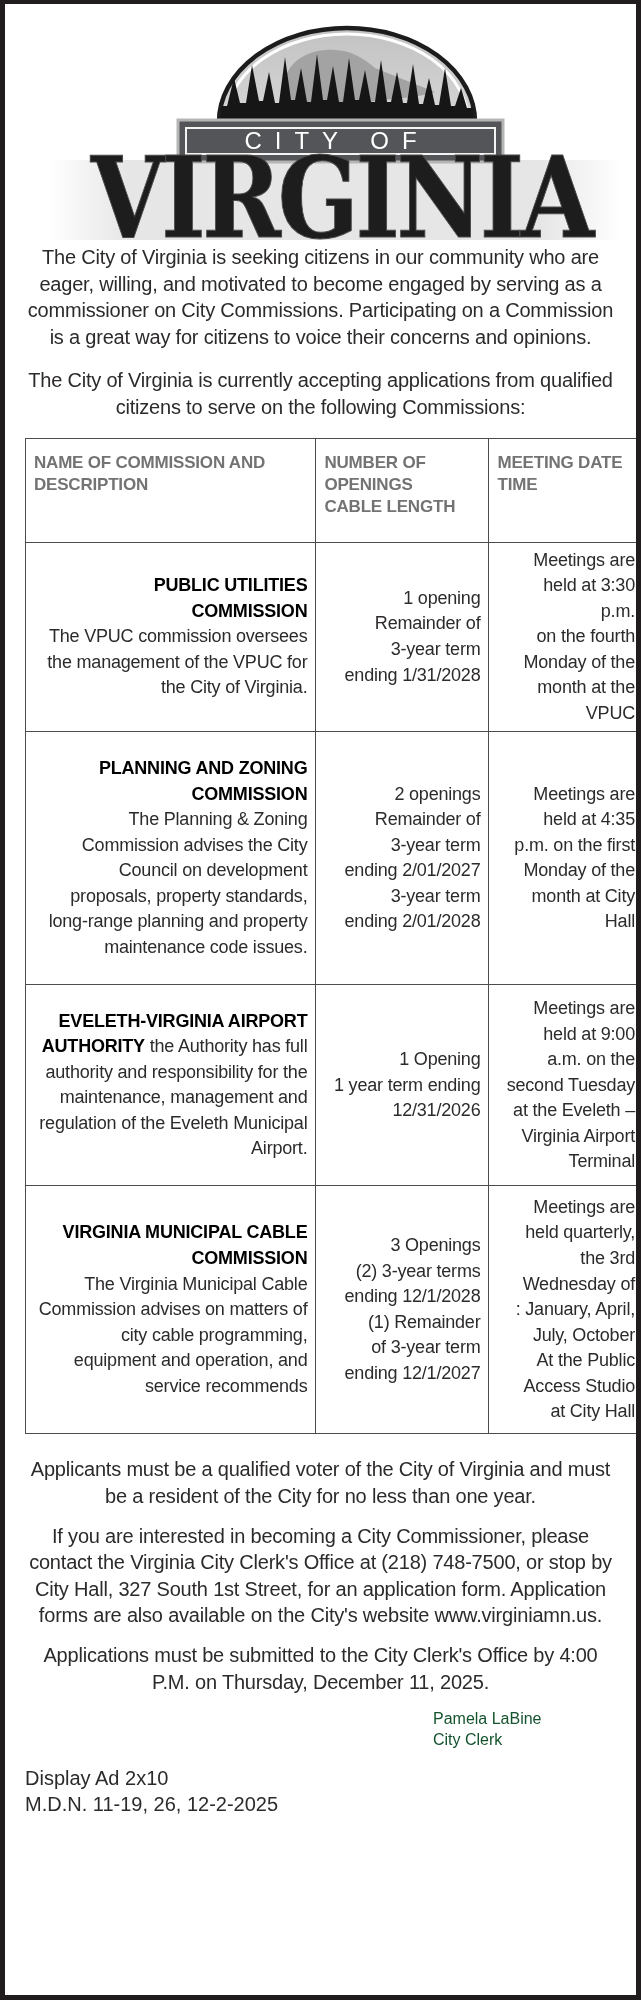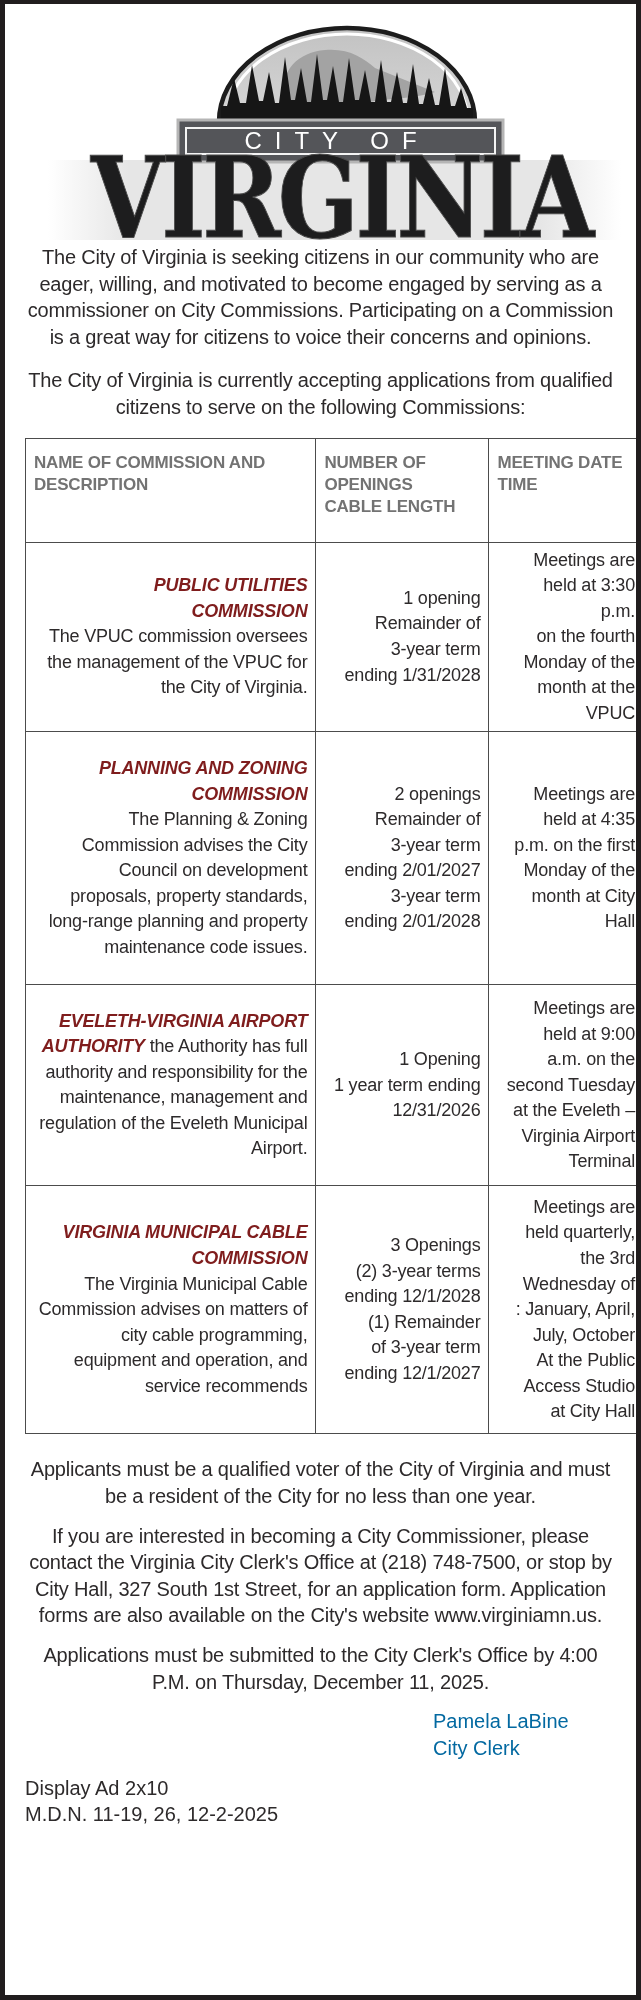--- a/index.html
+++ b/index.html
@@ -34,31 +34,31 @@
   }
   table.commissions col.c1{width:47%;}
   table.commissions col.c2{width:28%;}
   table.commissions col.c3{width:25%;}
   th{
     text-align:left;vertical-align:top;font-size:17px;line-height:1.3;
     white-space:pre-line;padding-top:13px !important;color:#737373;
   }
   td{vertical-align:middle;text-align:right;}
   td.pre{white-space:pre-line;}
-  td .cname{font-weight:bold;color:#7f1d1d;font-style:italic;}
+  td .cname{font-weight:bold;color:#000000;}
   td .cname.block{display:block;}
   tr.hrow{height:104px;}
   tr.r0{height:172px;}
   tr.r1{height:253px;}
   tr.r2{height:201px;}
   tr.r3{height:248px;}
   
   .closing{margin-bottom:13px;}
   .signature{
-    margin:2px 0 12px 410px;font-size:20px;line-height:1.33;color:#0369a1;
+    margin:2px 0 12px 410px;font-size:16px;line-height:1.33;color:#14532d;
   }
   .meta{
     margin:14px 2px 15px 2px;font-size:20px;line-height:1.3;color:#2d2a2b;
   }
 </style>
 </head>
 <body>
 
 <div class="ad">
 

